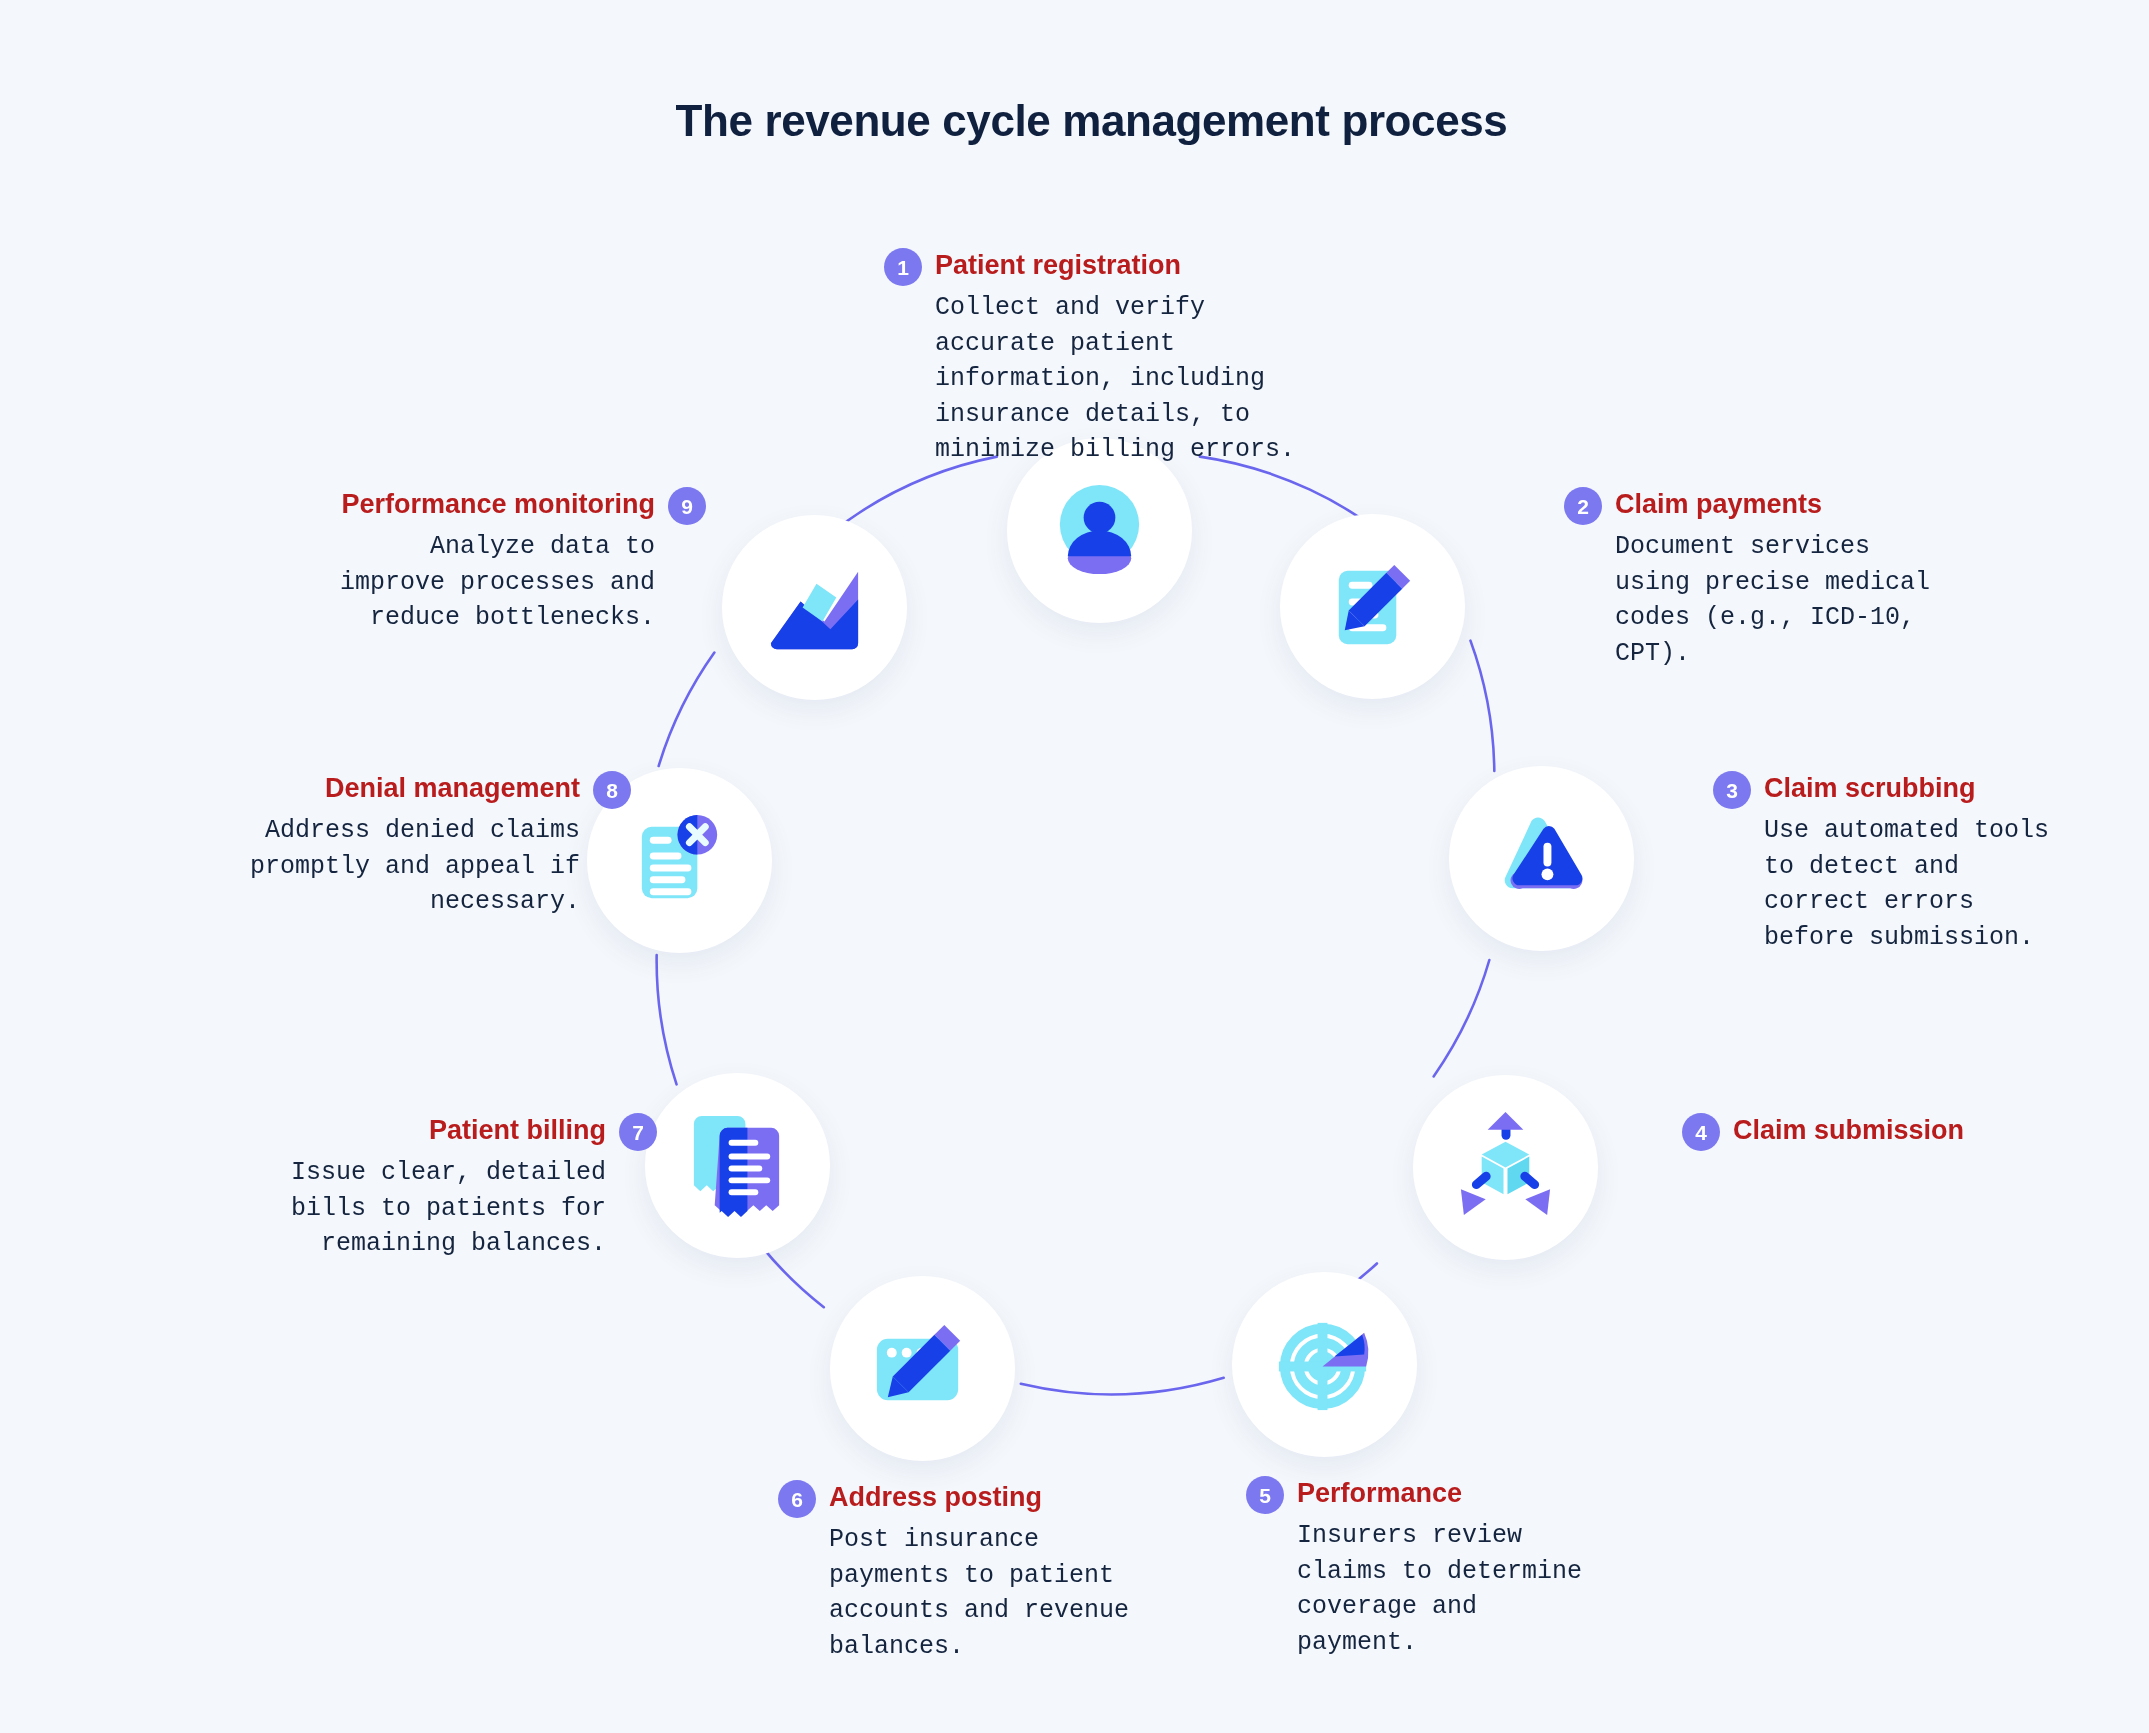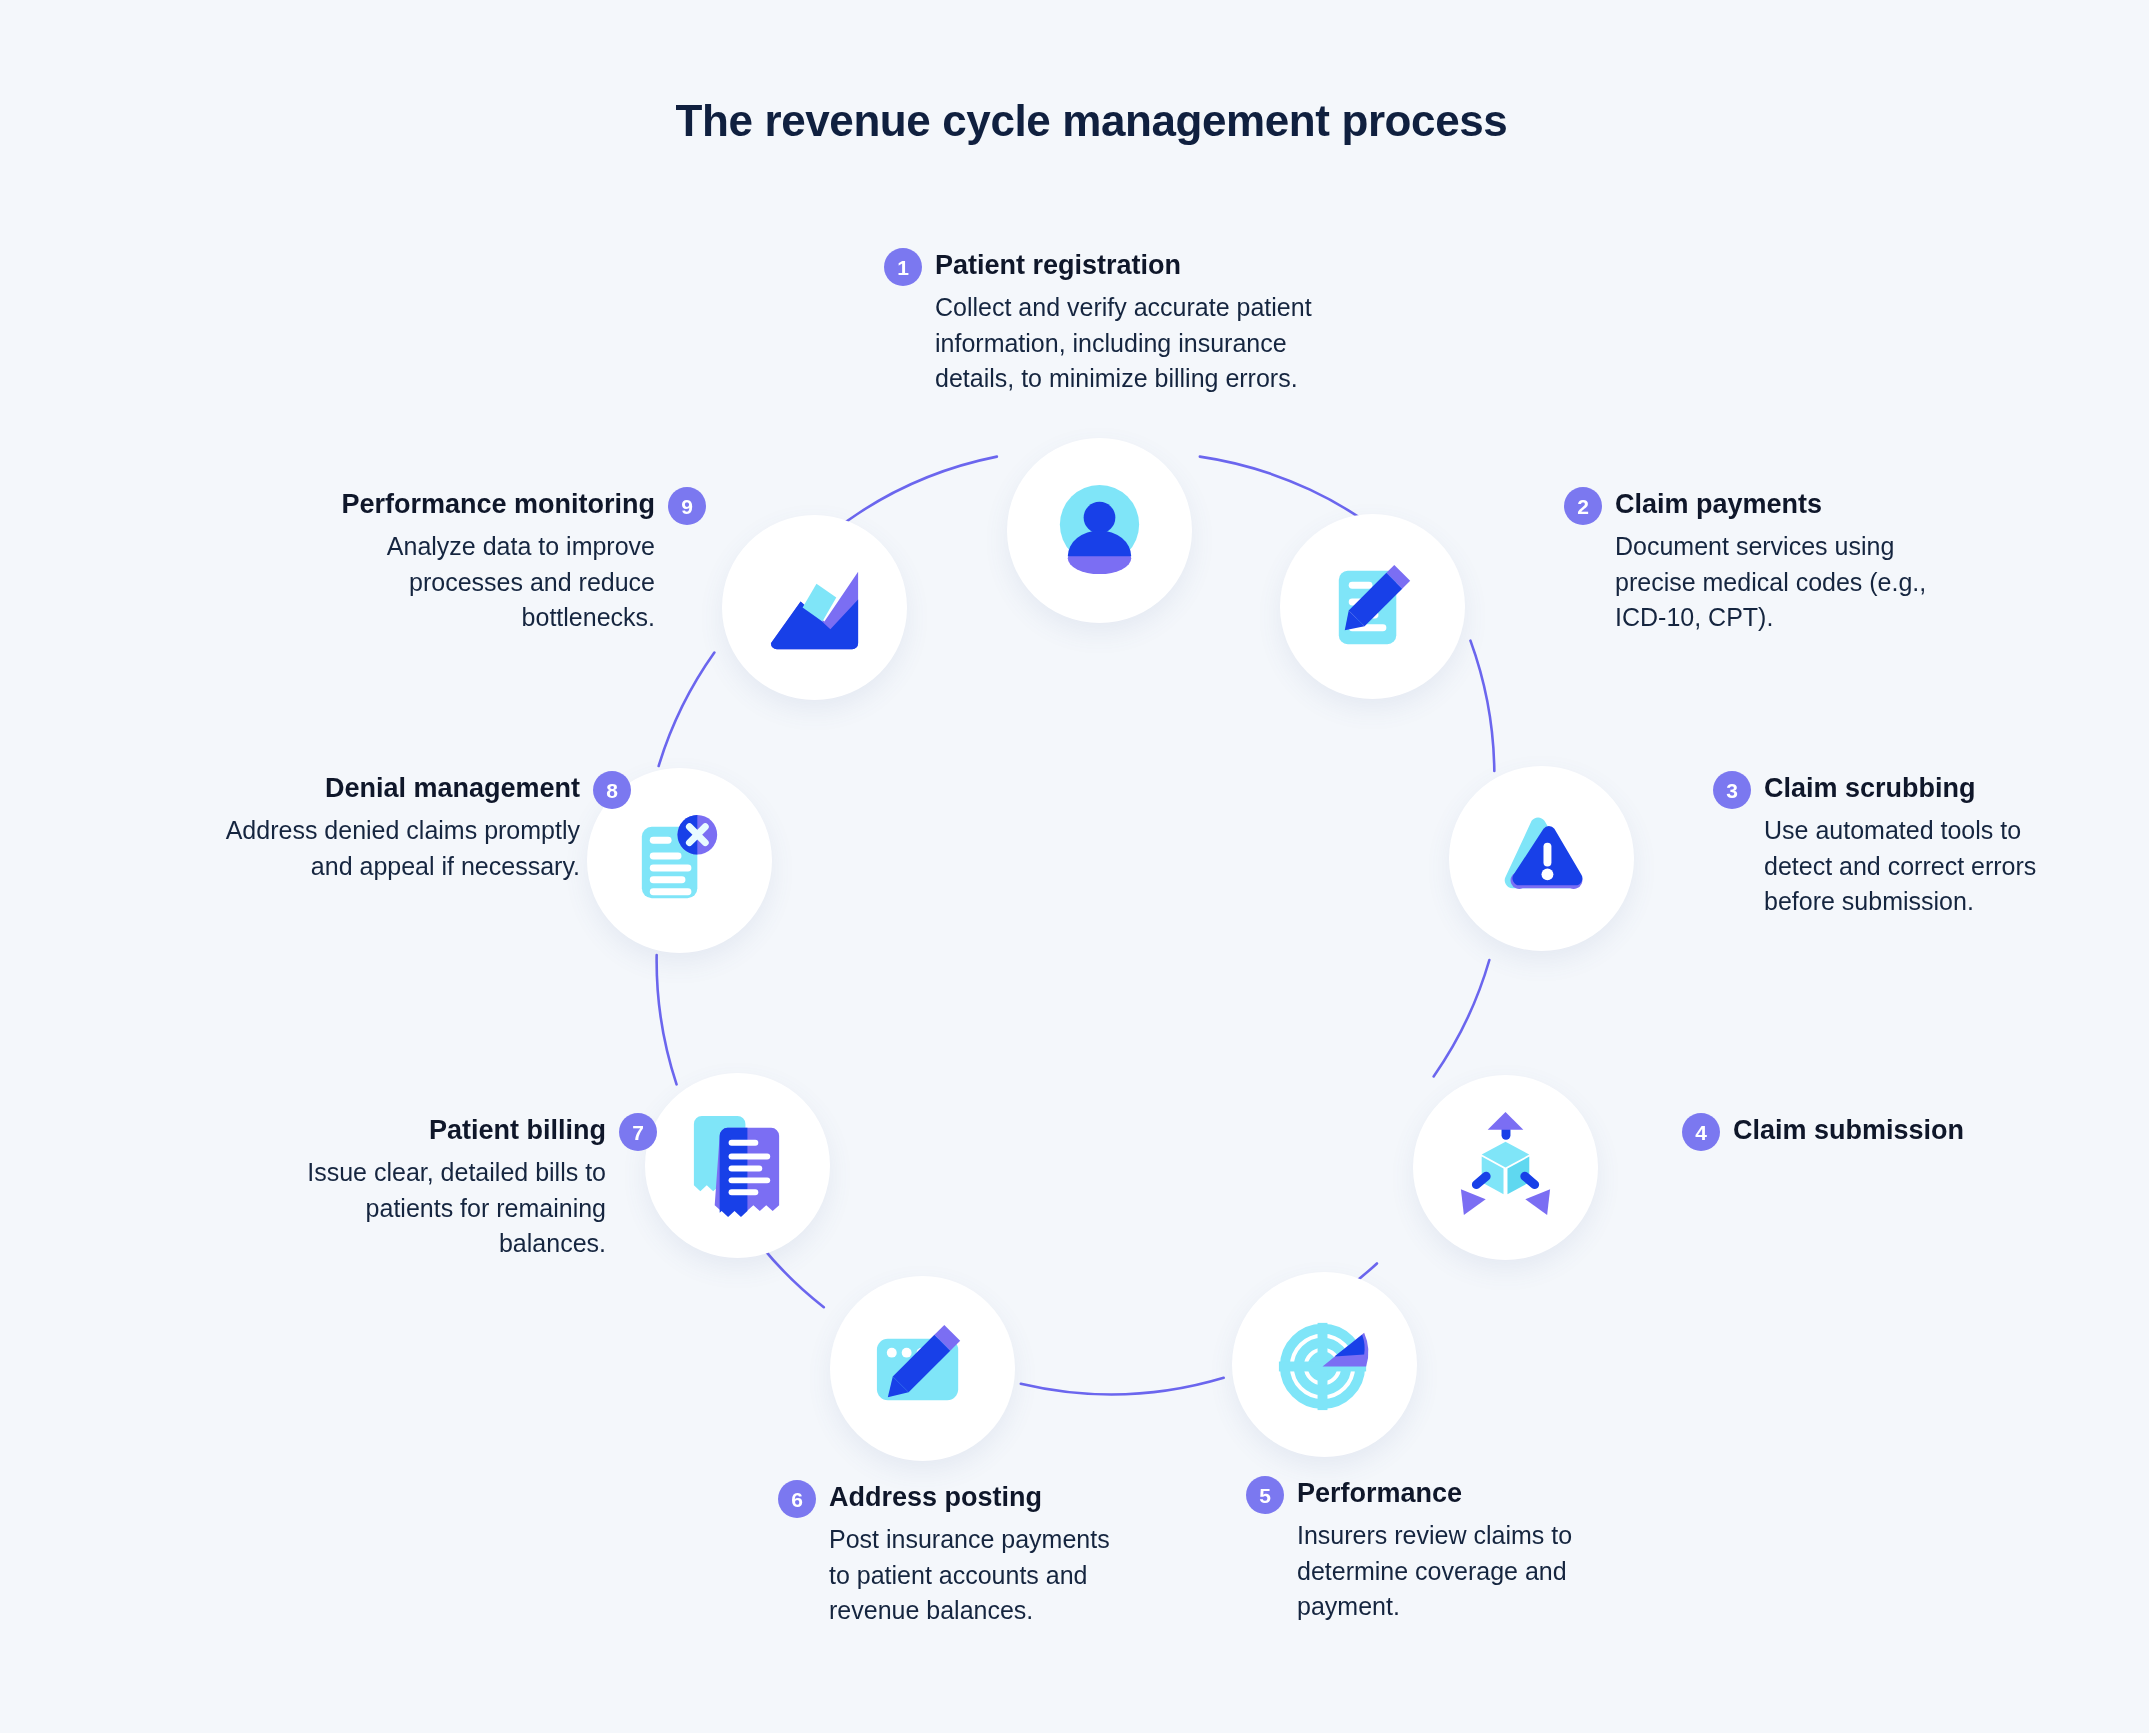--- a/index.html
+++ b/index.html
@@ -67,29 +67,30 @@
     font-weight:bold;
     display:flex;
     align-items:center;
     justify-content:center;
     line-height:1;
     margin-top:1px;
   }
   .step-title {
     font-size:27px;
     font-weight:bold;
-    color:#0f172a;
+    color:#b91c1c;
     line-height:1.35;
     white-space:nowrap;
   }
   .step-desc {
     font-size:25px;
     color:#15253f;
     line-height:1.42;
     padding-left:51px;
+    font-family:Liberation Mono, monospace;
   }
   .step.align-right { text-align:right; }
   .step.align-right .step-desc { padding-left:0; padding-right:51px; }
 
   
   #step-1 { left:884px;  top:247px;  width:438px; }
   #step-2 { left:1564px; top:486px;  width:368px; }
   #step-3 { left:1713px; top:770px;  width:338px; }
   #step-4 { left:1682px; top:1112px; width:358px; }
   #step-5 { left:1246px; top:1475px; width:358px; }

